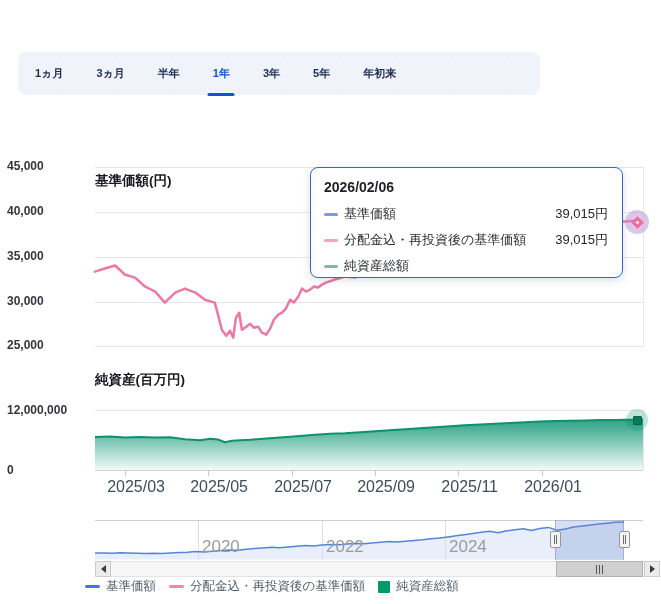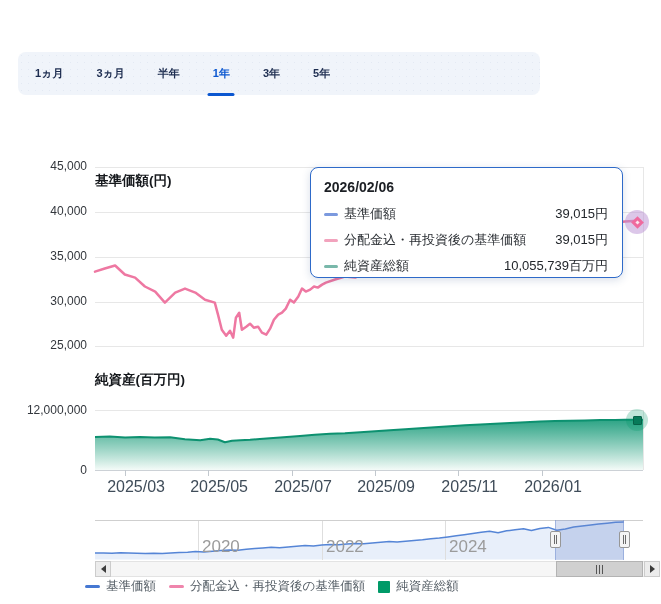--- a/index.html
+++ b/index.html
@@ -18,21 +18,21 @@
   .tab { position:relative; height:100%; display:flex; align-items:center;
     font-size:11px; font-weight:700; color:#1d2d50; cursor:pointer; white-space:nowrap; }
   .tab.sel { color:#0b57d0; }
   .tab.sel::after { content:""; position:absolute; left:50%; bottom:-1px; transform:translateX(-50%);
     width:27px; height:3px; border-radius:2px; background:#0b57d0; }
 
   
   .chart-title { position:absolute; font-size:13.5px; font-weight:700; color:#16191d; }
   .gl { position:absolute; height:1px; background:#e7e7e7; left:95px; width:548px; }
   .vb { position:absolute; width:1px; background:#e7e7e7; left:643px; }
-  .ylab { position:absolute; width:80px; left:7px; text-align:right; font-size:12px; color:#33373d; }
+  .ylab { position:absolute; width:80px; left:7px; text-align:left; font-size:12px; color:#33373d;font-weight:bold; }
   .xtick { position:absolute; top:470px; width:1px; height:6px; background:#c2c8ce; }
   .xlab { position:absolute; top:478px; width:80px; text-align:right; font-size:16px; color:#3f4c59; }
   .zero-line { position:absolute; left:95px; top:470px; width:548px; height:1px; background:#ccd1d6; }
 
   #chart-svg { position:absolute; left:0; top:0; z-index:2; }
 
   
   .tooltip { position:absolute; left:310px; top:167px; width:313px; height:111px; z-index:5;
     background:#fff; border:1.5px solid #2e6ac9; border-radius:8px;
     box-shadow:0 2px 8px rgba(40,70,130,.18); padding:11px 14px 10px 13px; }
@@ -83,20 +83,21 @@
 <div id="stage">
 
 
   <nav class="tabbar">
     <span class="tab">1ヵ月</span>
     <span class="tab">3ヵ月</span>
     <span class="tab">半年</span>
     <span class="tab sel">1年</span>
     <span class="tab">3年</span>
     <span class="tab">5年</span>
+    <span class="tab">年初来</span>
   </nav>
 
   <div class="chart-title" style="left:95px; top:124px;margin-top:48px;">基準価額(円)</div>
   <div class="gl" style="top:167px;"></div>
   <div class="gl" style="top:212px;"></div>
   <div class="gl" style="top:257px;"></div>
   <div class="gl" style="top:302px;"></div>
   <div class="gl" style="top:346px;"></div>
   <div class="vb" style="top:167px; height:180px;"></div>
   <div class="ylab" style="top:159px;">45,000</div>
@@ -168,21 +169,20 @@
       <span class="tt-value">39,015円</span>
     </div>
     <div class="tt-row">
       <span class="tt-dash" style="background-color: rgb(242, 163, 189);"></span>
       <span class="tt-label">分配金込・再投資後の基準価額</span>
       <span class="tt-value">39,015円</span>
     </div>
     <div class="tt-row">
       <span class="tt-dash" style="background-color: rgb(121, 184, 170);"></span>
       <span class="tt-label">純資産総額</span>
-      <span class="tt-value">10,055,739百万円</span>
     </div>
   </div>
 
   <div class="marker halo-pink">
       <span class="diamond"></span>
     </div>
   <div class="marker halo-green">
       <span class="sq-green"></span>
     </div>
 

